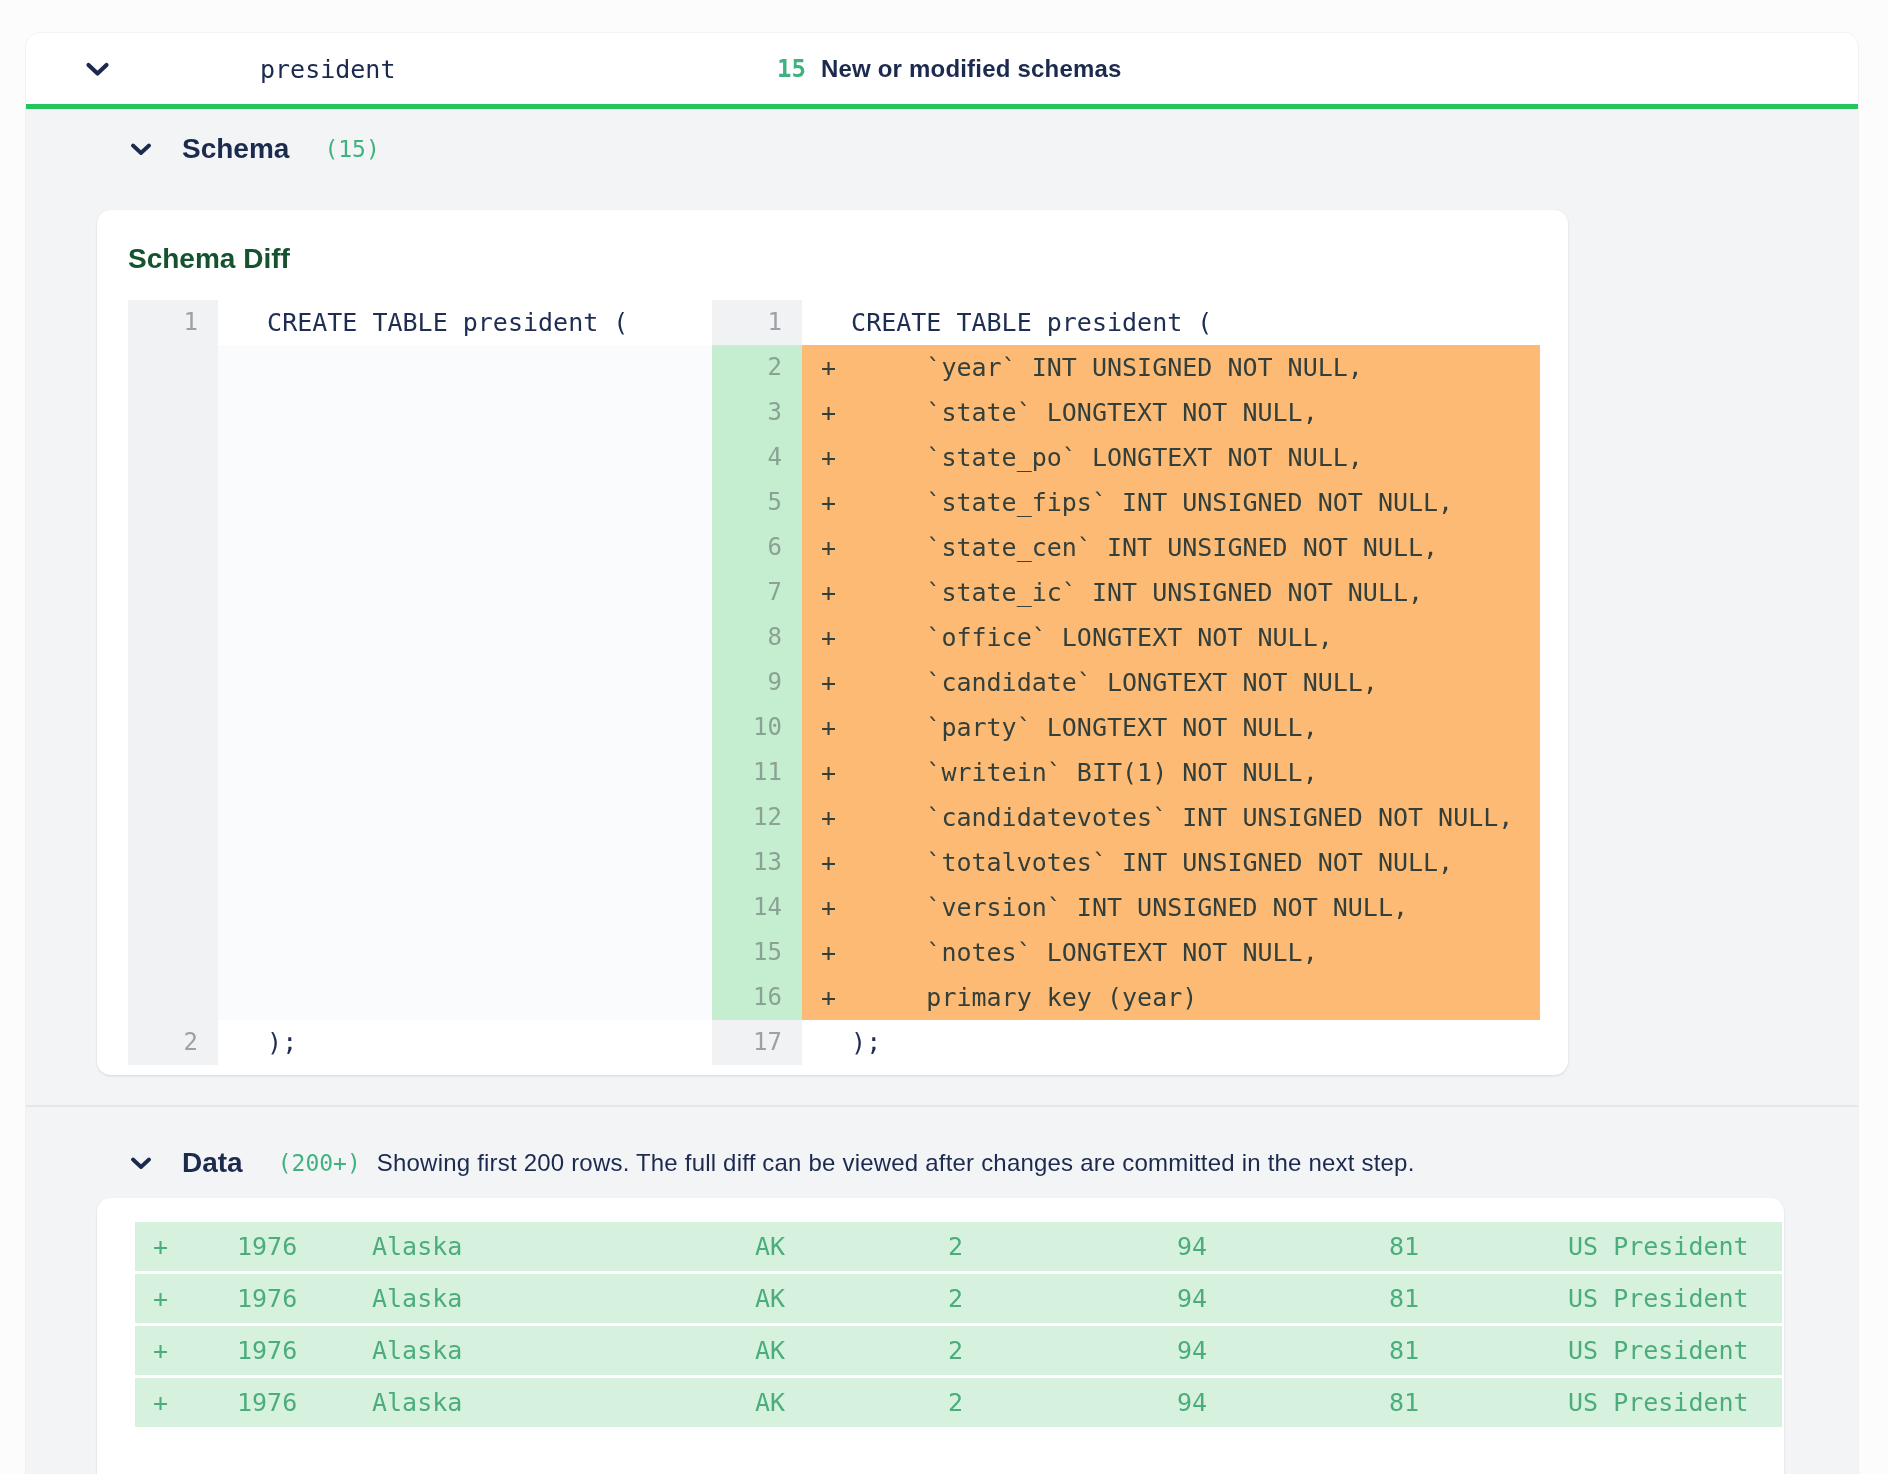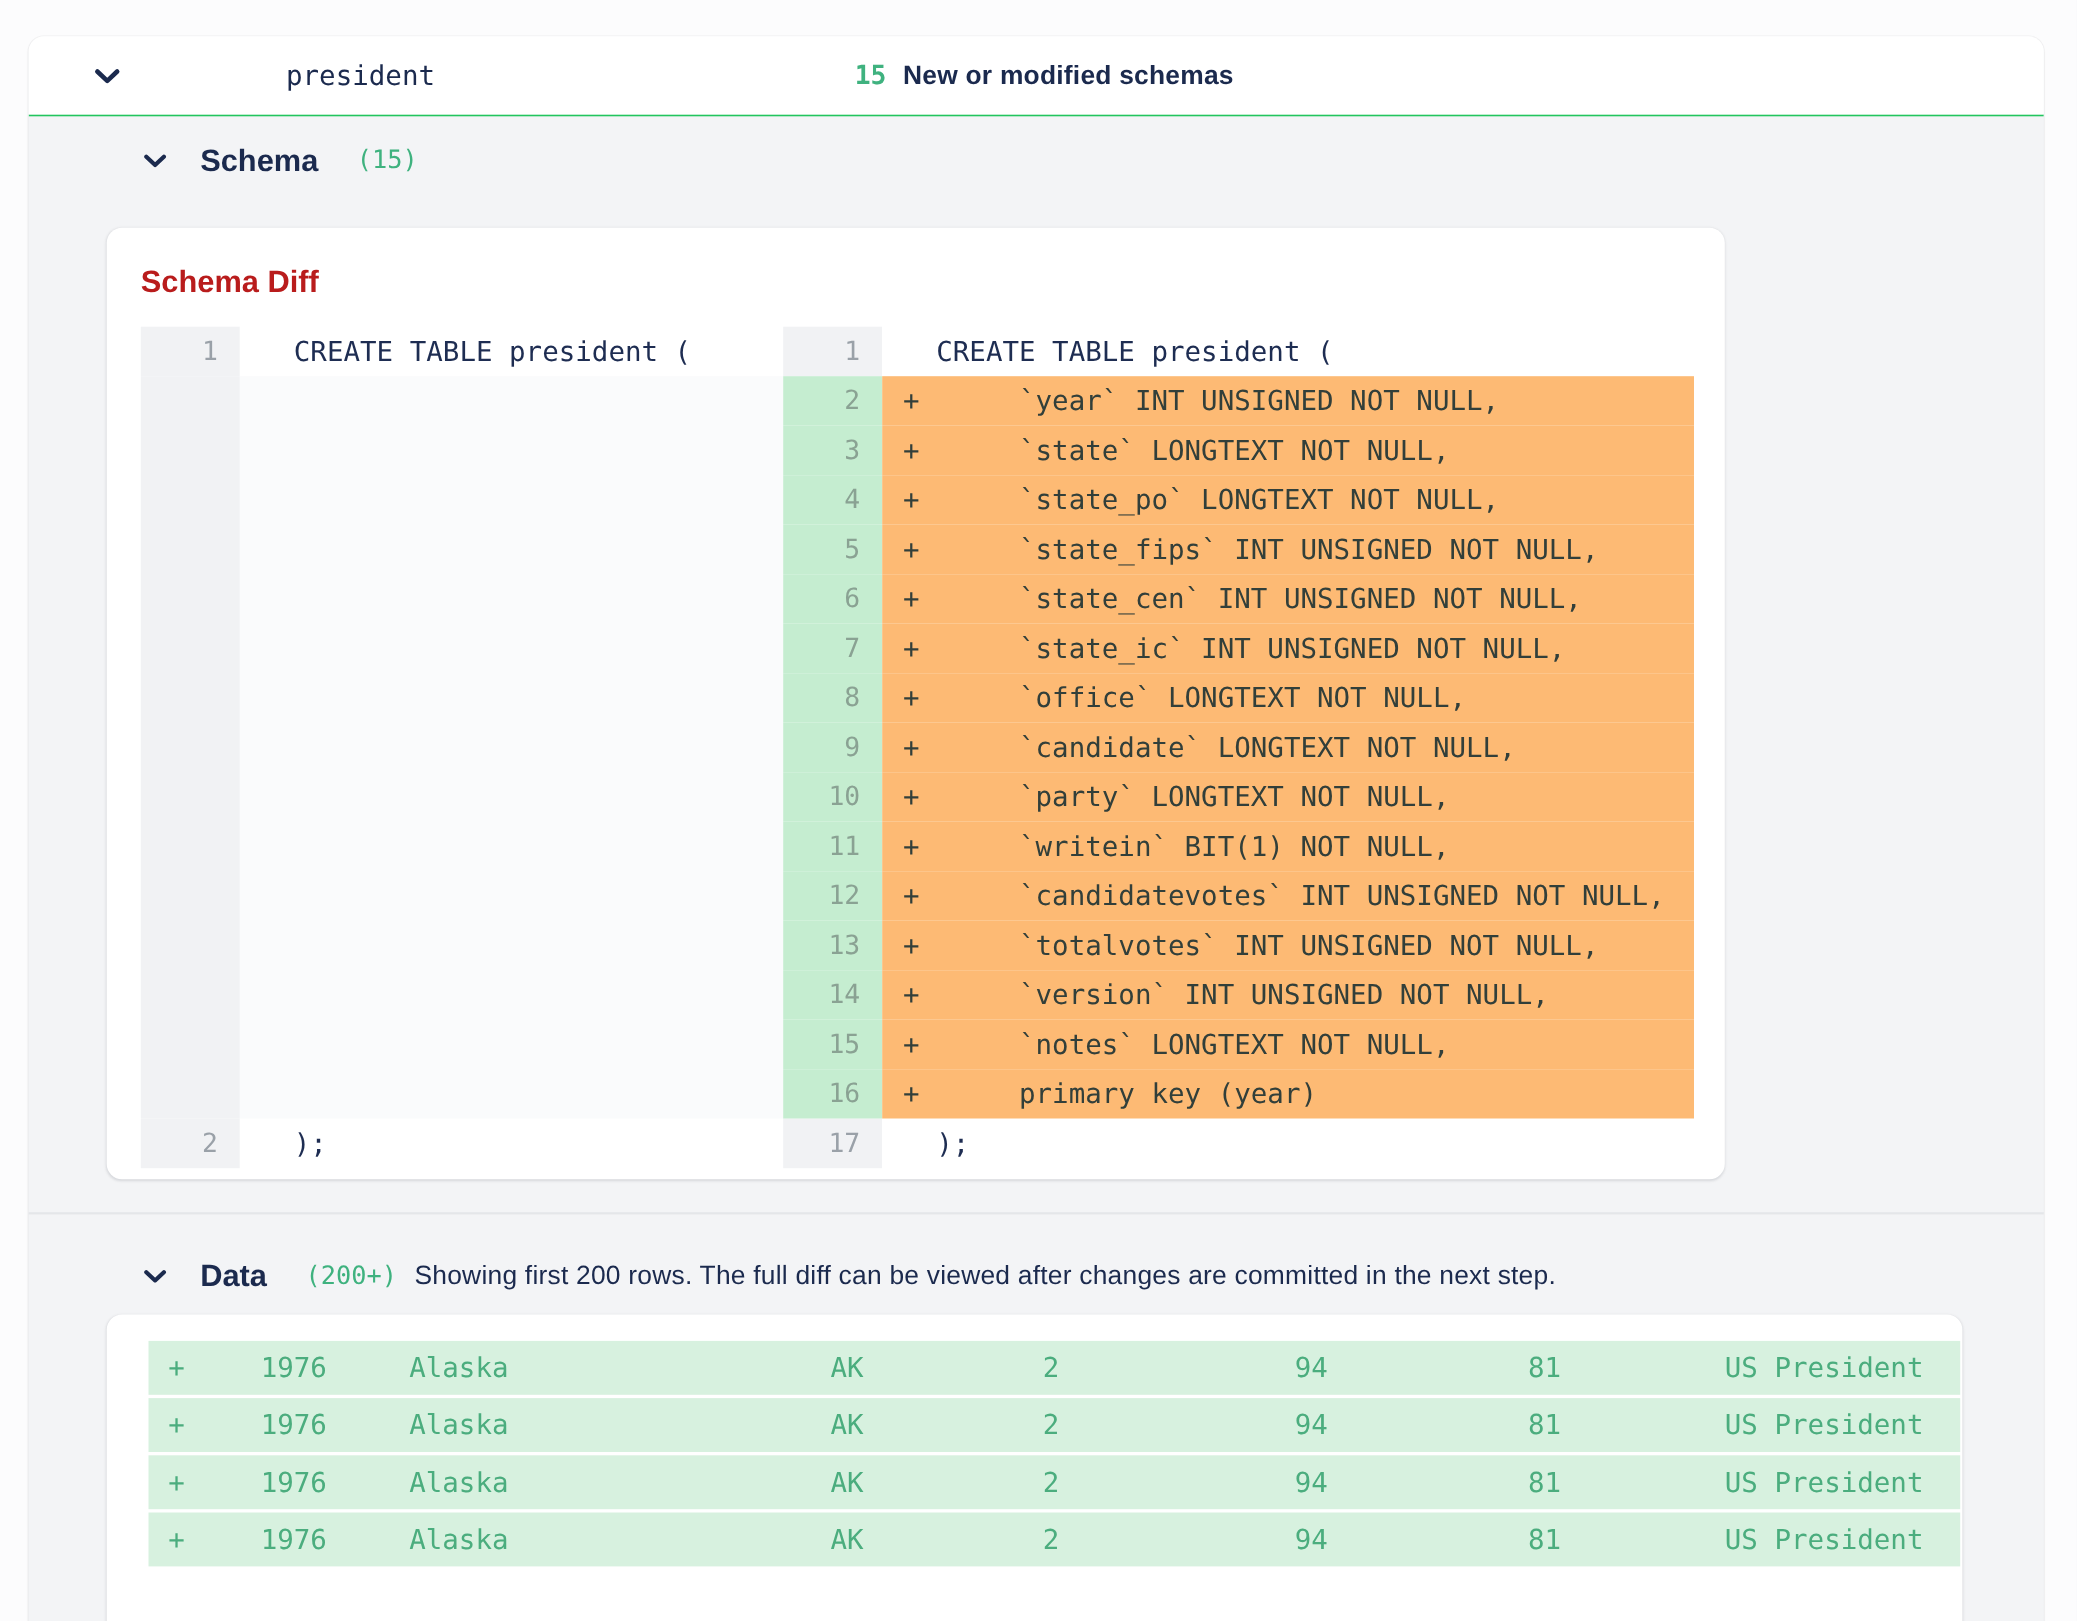--- a/index.html
+++ b/index.html
@@ -12,21 +12,21 @@
   .mono{font-family:"DejaVu Sans Mono",monospace;}
 
   
   .container{
     position:absolute;left:26px;top:33px;width:1832px;height:1500px;
     background:#f3f4f6;border-radius:14px;
     box-shadow:0 1px 2px rgba(15,23,42,.06),0 0 0 1px rgba(15,23,42,.035);
   }
   .panel-header{
     position:relative;height:71px;background:#ffffff;
-    border-radius:14px 14px 0 0;border-bottom:2px solid #22c55e;
+    border-radius:14px 14px 0 0;border-bottom:5px solid #22c55e;
   }
   .panel-header .chev{position:absolute;left:59px;top:29px;cursor:pointer;}
   .tname{
     position:absolute;left:234px;top:50%;transform:translateY(-50%);
     font-family:"DejaVu Sans Mono",monospace;font-size:25px;color:#1b2a4e;
   }
   .hbadge{position:absolute;left:751px;top:50%;transform:translateY(-50%);display:flex;align-items:baseline;}
   .hcount{font-family:"DejaVu Sans Mono",monospace;font-size:24px;font-weight:600;color:#3fb27f;}
   .hlabel{font-size:24px;color:#1b2a4e;margin-left:15px;letter-spacing:.2px;font-weight:bold;}
 
@@ -39,21 +39,21 @@
   .schema-section{padding-top:25px;}
   .section-divider{margin-top:30px;border-top:2px solid #e4e6e9;}
   .data-section{padding-top:41px;}
 
   
   .diff-card{
     margin:46px 0 0 71px;width:1471px;background:#fff;border-radius:14px;
     box-shadow:0 1px 3px rgba(16,24,40,.08),0 1px 2px rgba(16,24,40,.05);
     padding:32px 0 10px 0;box-sizing:border-box;
   }
-  .card-title{margin-left:31px;font-size:28px;line-height:34px;font-weight:700;color:#b91c1c;}
+  .card-title{margin-left:31px;font-size:28px;line-height:34px;font-weight:700;color:#14532d;}
   .diff{display:flex;margin:24px 0 0 31px;width:1412px;}
   .pane{display:flex;flex-direction:column;}
   .pane-left{width:584px;}
   .pane-right{width:828px;}
   .drow{display:flex;height:45px;}
   .gut{
     flex:none;width:90px;box-sizing:border-box;text-align:right;padding-right:20px;
     font-family:"DejaVu Sans Mono",monospace;font-size:24px;line-height:45px;
     color:#9aa1a8;background:#f1f2f4;
   }

